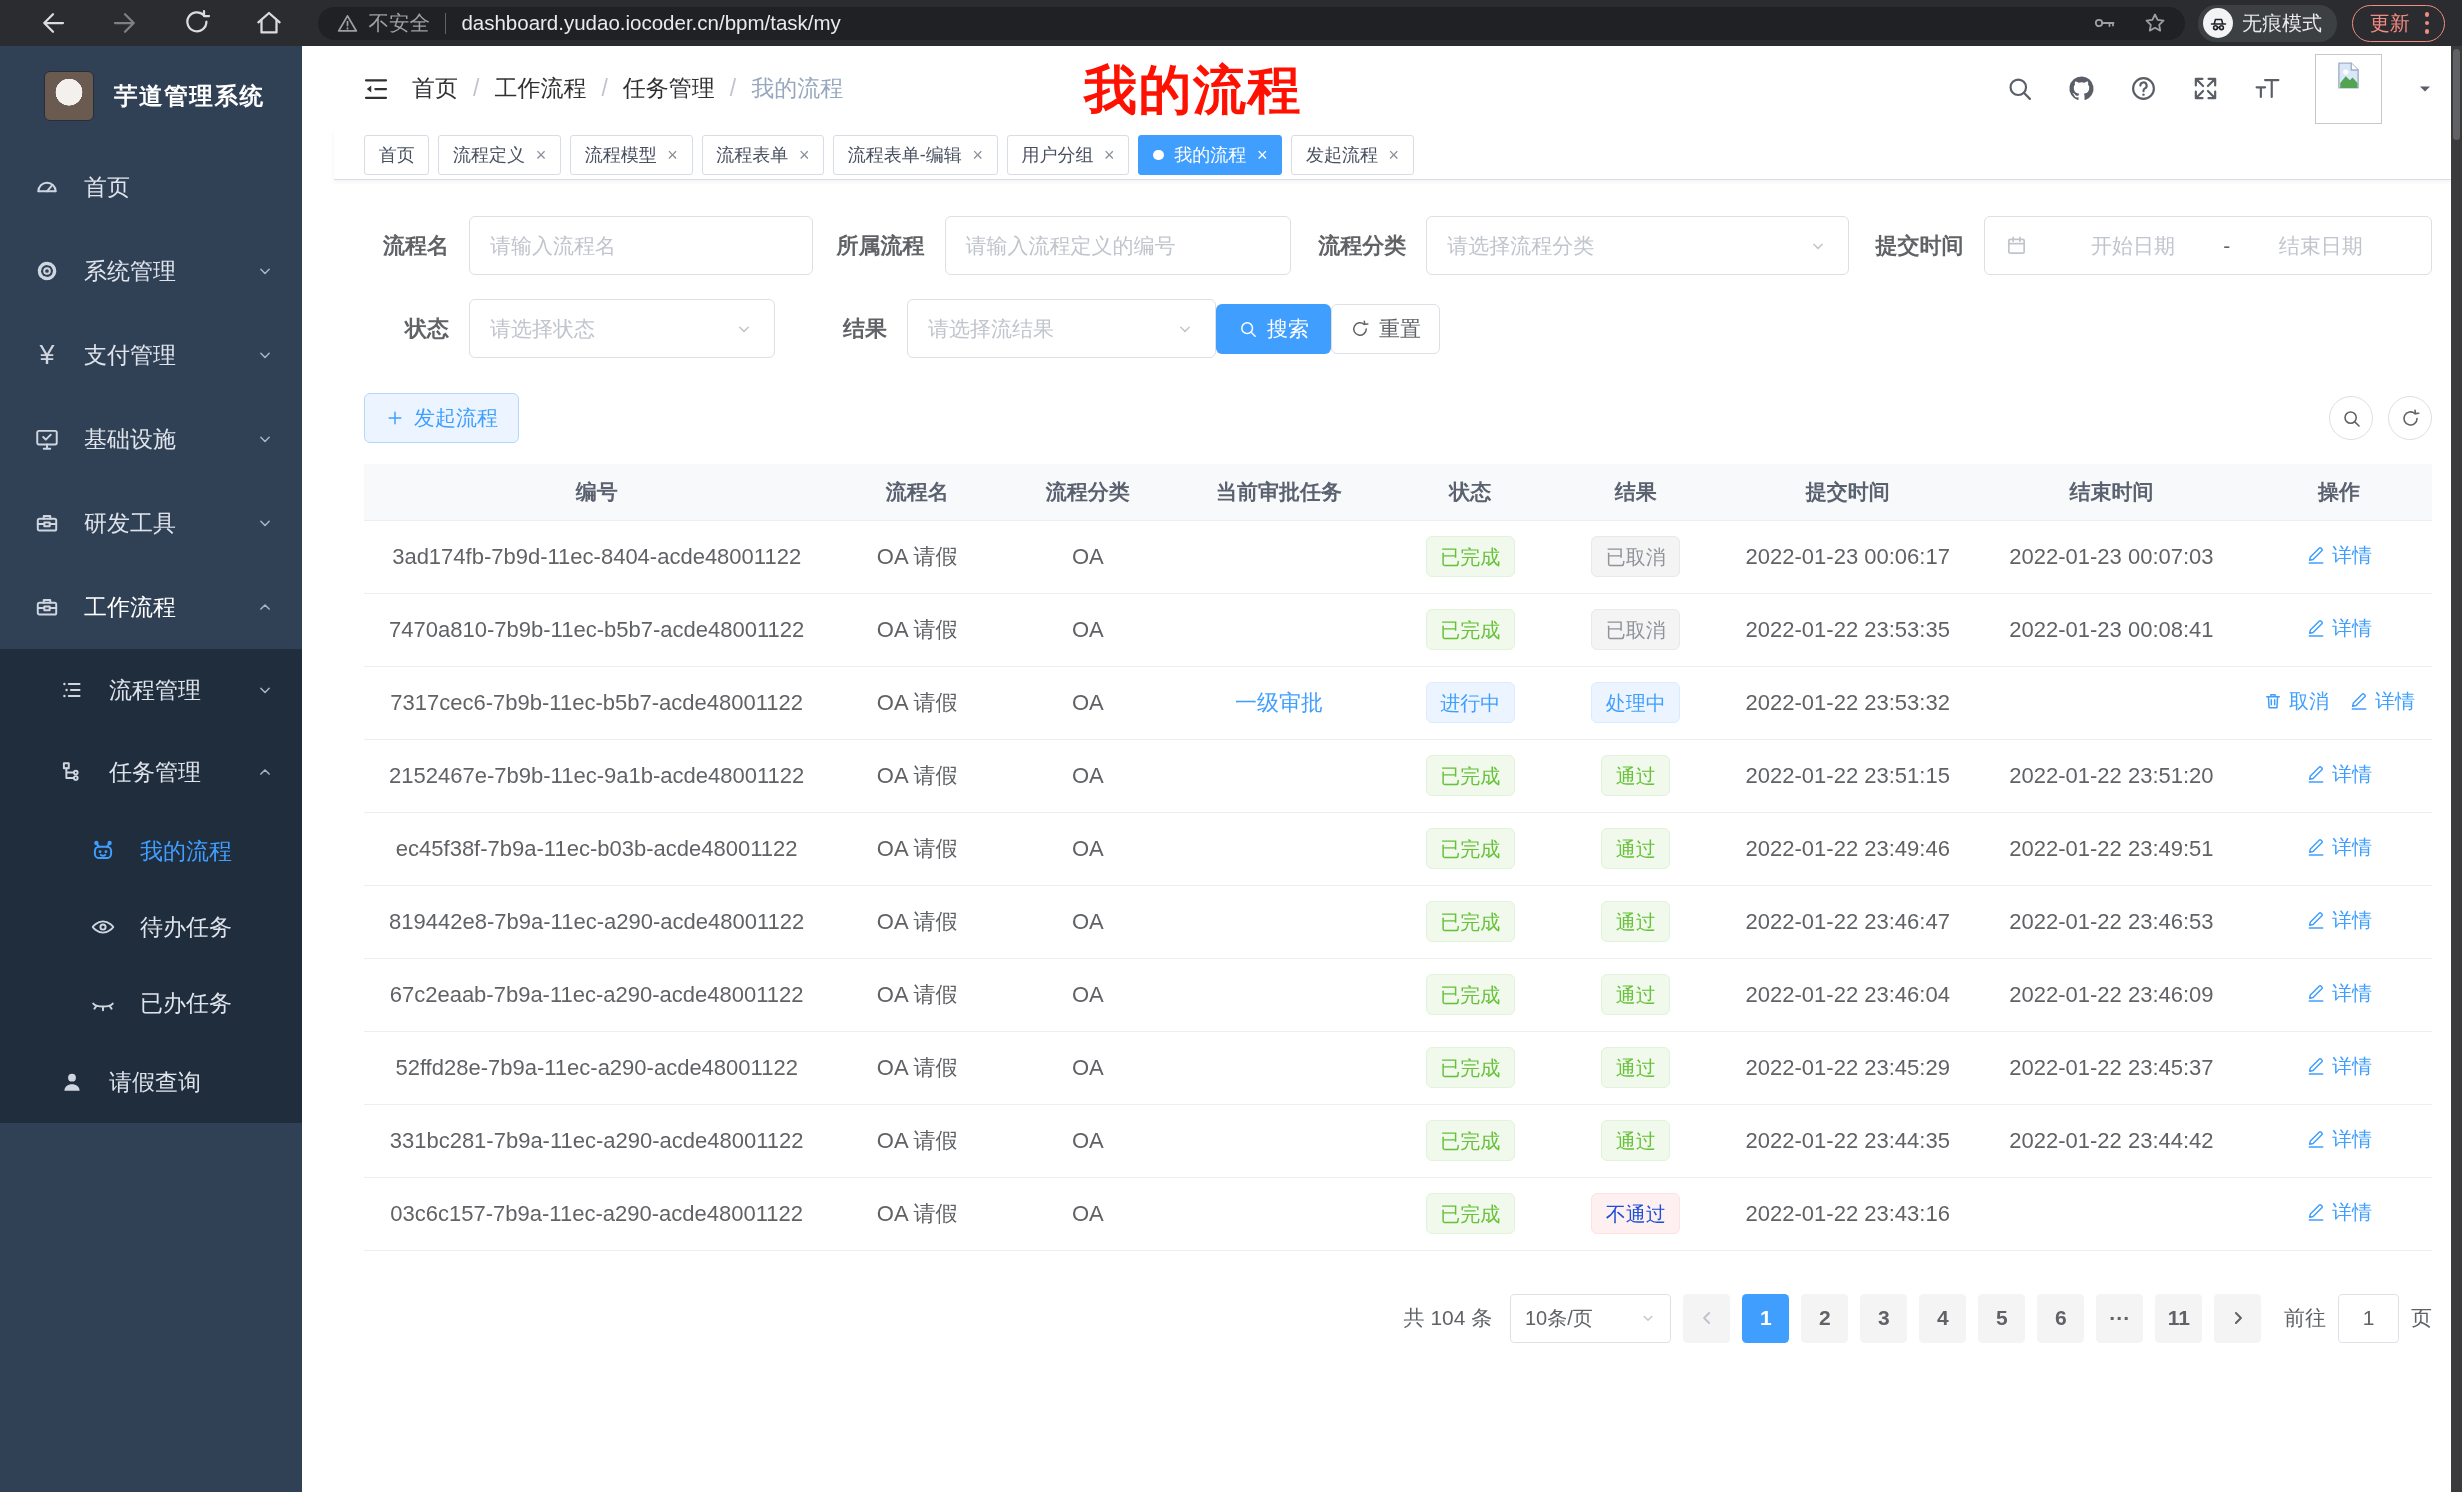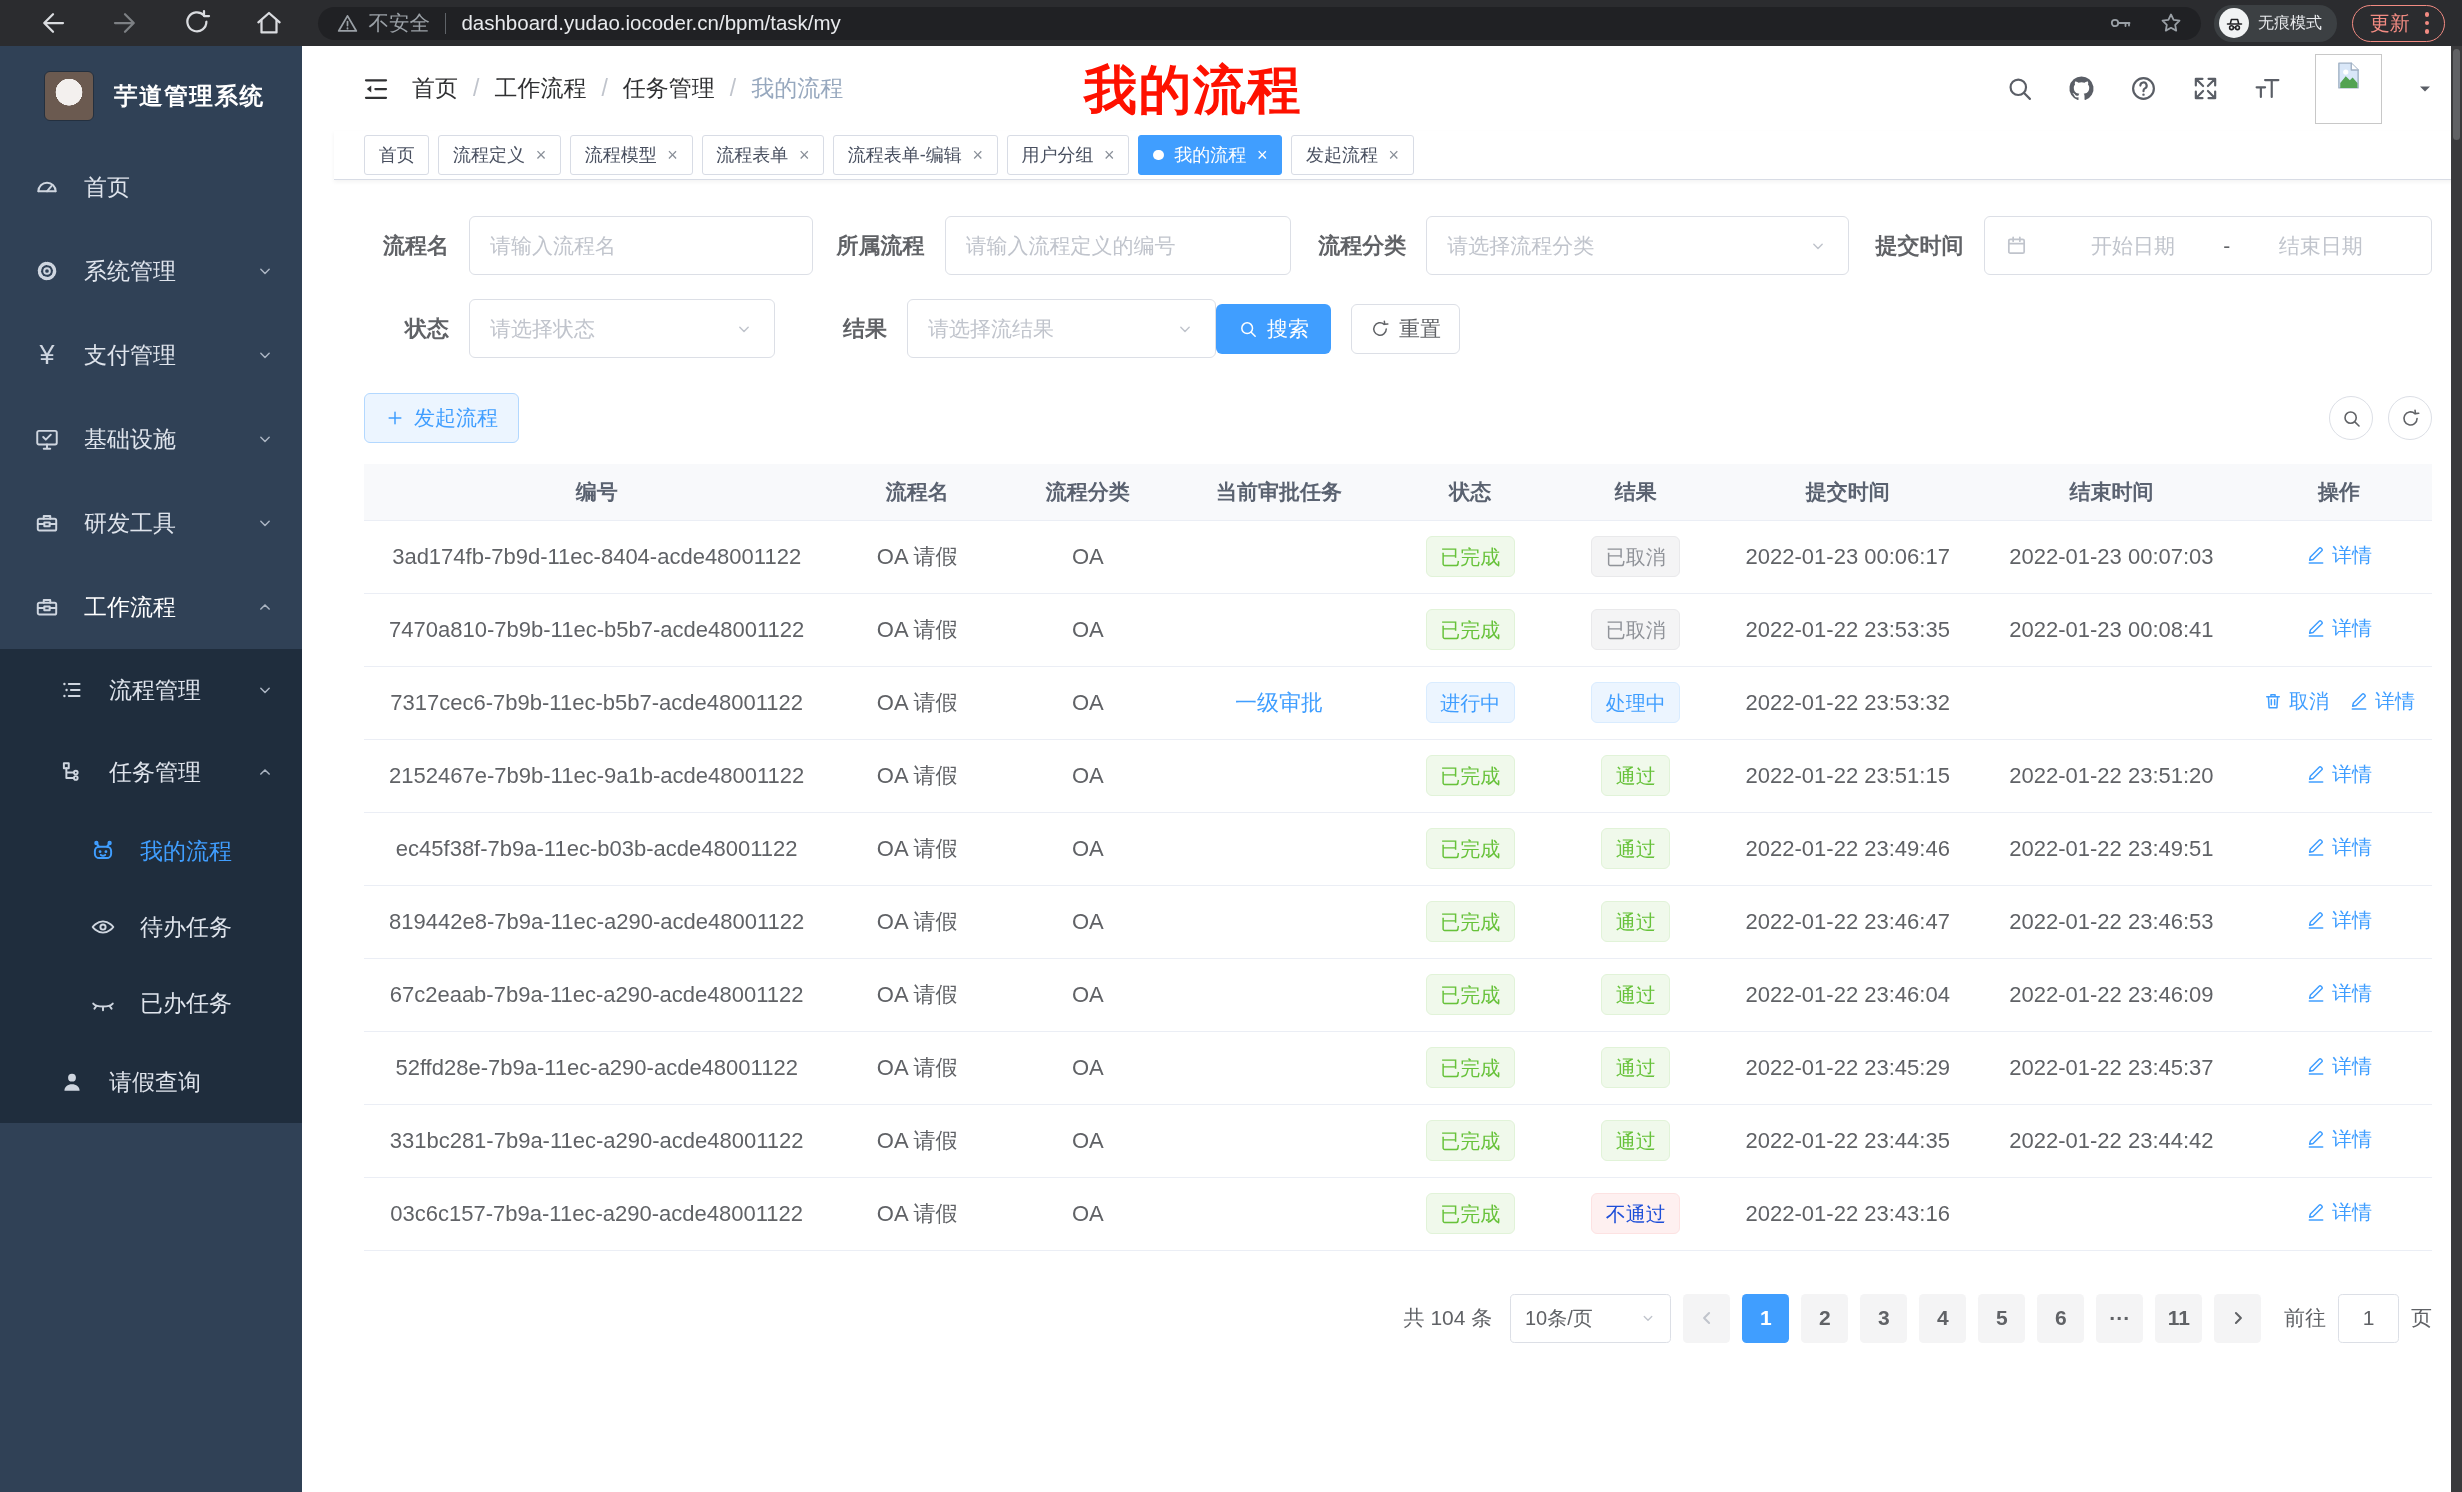--- a/index.html
+++ b/index.html
@@ -18,21 +18,21 @@
   .omni-sec { font-size:20.5px; color:#9aa0a6; }
   .omni-sep { width:1.5px; height:21px; background:#5f6368; margin:0 15px; }
   .omni-url { font-size:20.5px; color:#e8eaed; }
   .omni-right { margin-left:auto; display:flex; align-items:center; gap:26px; }
   .omni-right .ic { width:24px; height:24px; color:#9aa0a6; }
   .incog { height:37px; background:#3c4043; border-radius:18px; display:flex; align-items:center;
     gap:9px; padding:0 15px 0 4.6px; margin-left:13.7px; flex:0 0 auto; }
   .incog-circle { width:30px; height:30px; border-radius:50%; background:#f1f3f4; color:#202124;
     display:flex; align-items:center; justify-content:center; }
   .incog-circle .ic { width:21px; height:21px; }
-  .incog-label { color:#e8eaed; font-size:16px; }
+  .incog-label { color:#e8eaed; font-size:20px; }
   .update-pill { height:37px; border:1.5px solid #f28b82; border-radius:20px; color:#f28b82;
     display:flex; align-items:center; gap:12px; padding:0 12px 0 16.7px; margin-left:15px; flex:0 0 auto; }
   .update-label { font-size:20px; }
   .vdots { display:flex; flex-direction:column; gap:3.8px; padding:3px; }
   .vdots i { width:4.6px; height:4.6px; border-radius:50%; background:#f28b82; }
 
   
   .app { display:flex; height:1447px;gap:32px; }
 
   
@@ -571,21 +571,21 @@
           <svg class="ic chev" viewBox="0 0 26 26" width="20" height="20">
               <use href="#s-chevdown"></use>
             </svg>
         </span>
         <button class="btn btn-primary" style="">
           <svg class="ic" viewBox="0 0 26 26" width="20" height="20">
               <use href="#s-search"></use>
             </svg>
           <span>搜索</span>
         </button>
-        <button class="btn btn-plain" style="margin-left:20px">
+        <button class="btn btn-plain" style="">
           <svg class="ic" viewBox="0 0 26 26" width="20" height="20">
               <use href="#s-refresh"></use>
             </svg>
           <span>重置</span>
         </button>
       </div>
 
       <div class="toolbar">
         <button class="btn btn-primary-plain">
           <svg class="ic" viewBox="0 0 26 26" width="20" height="20">

